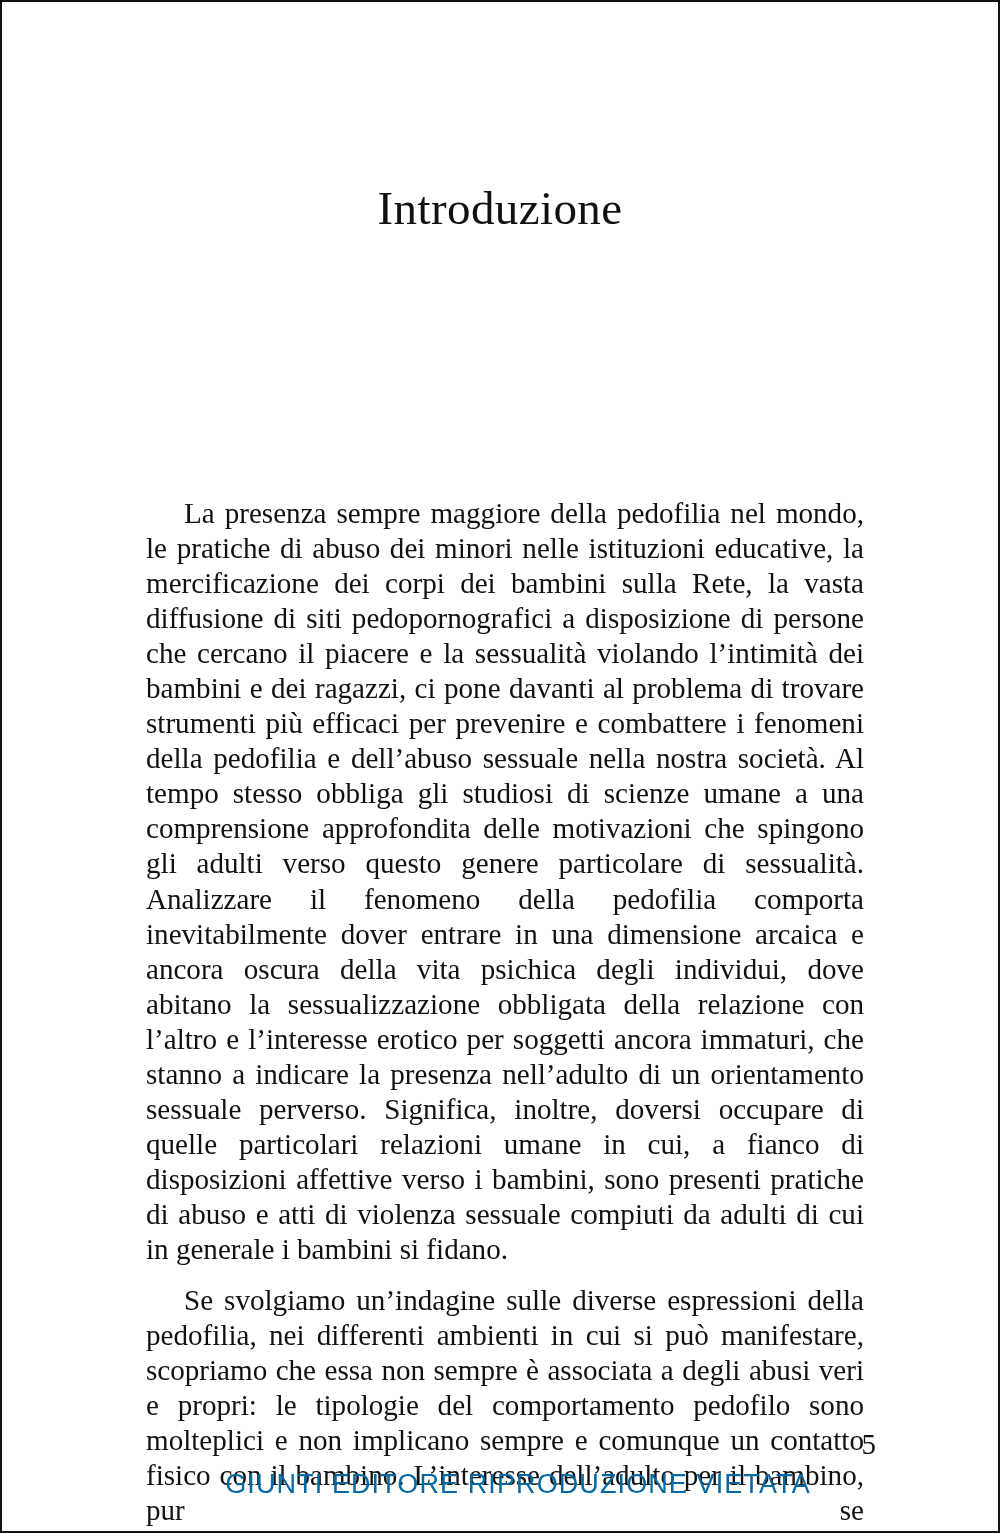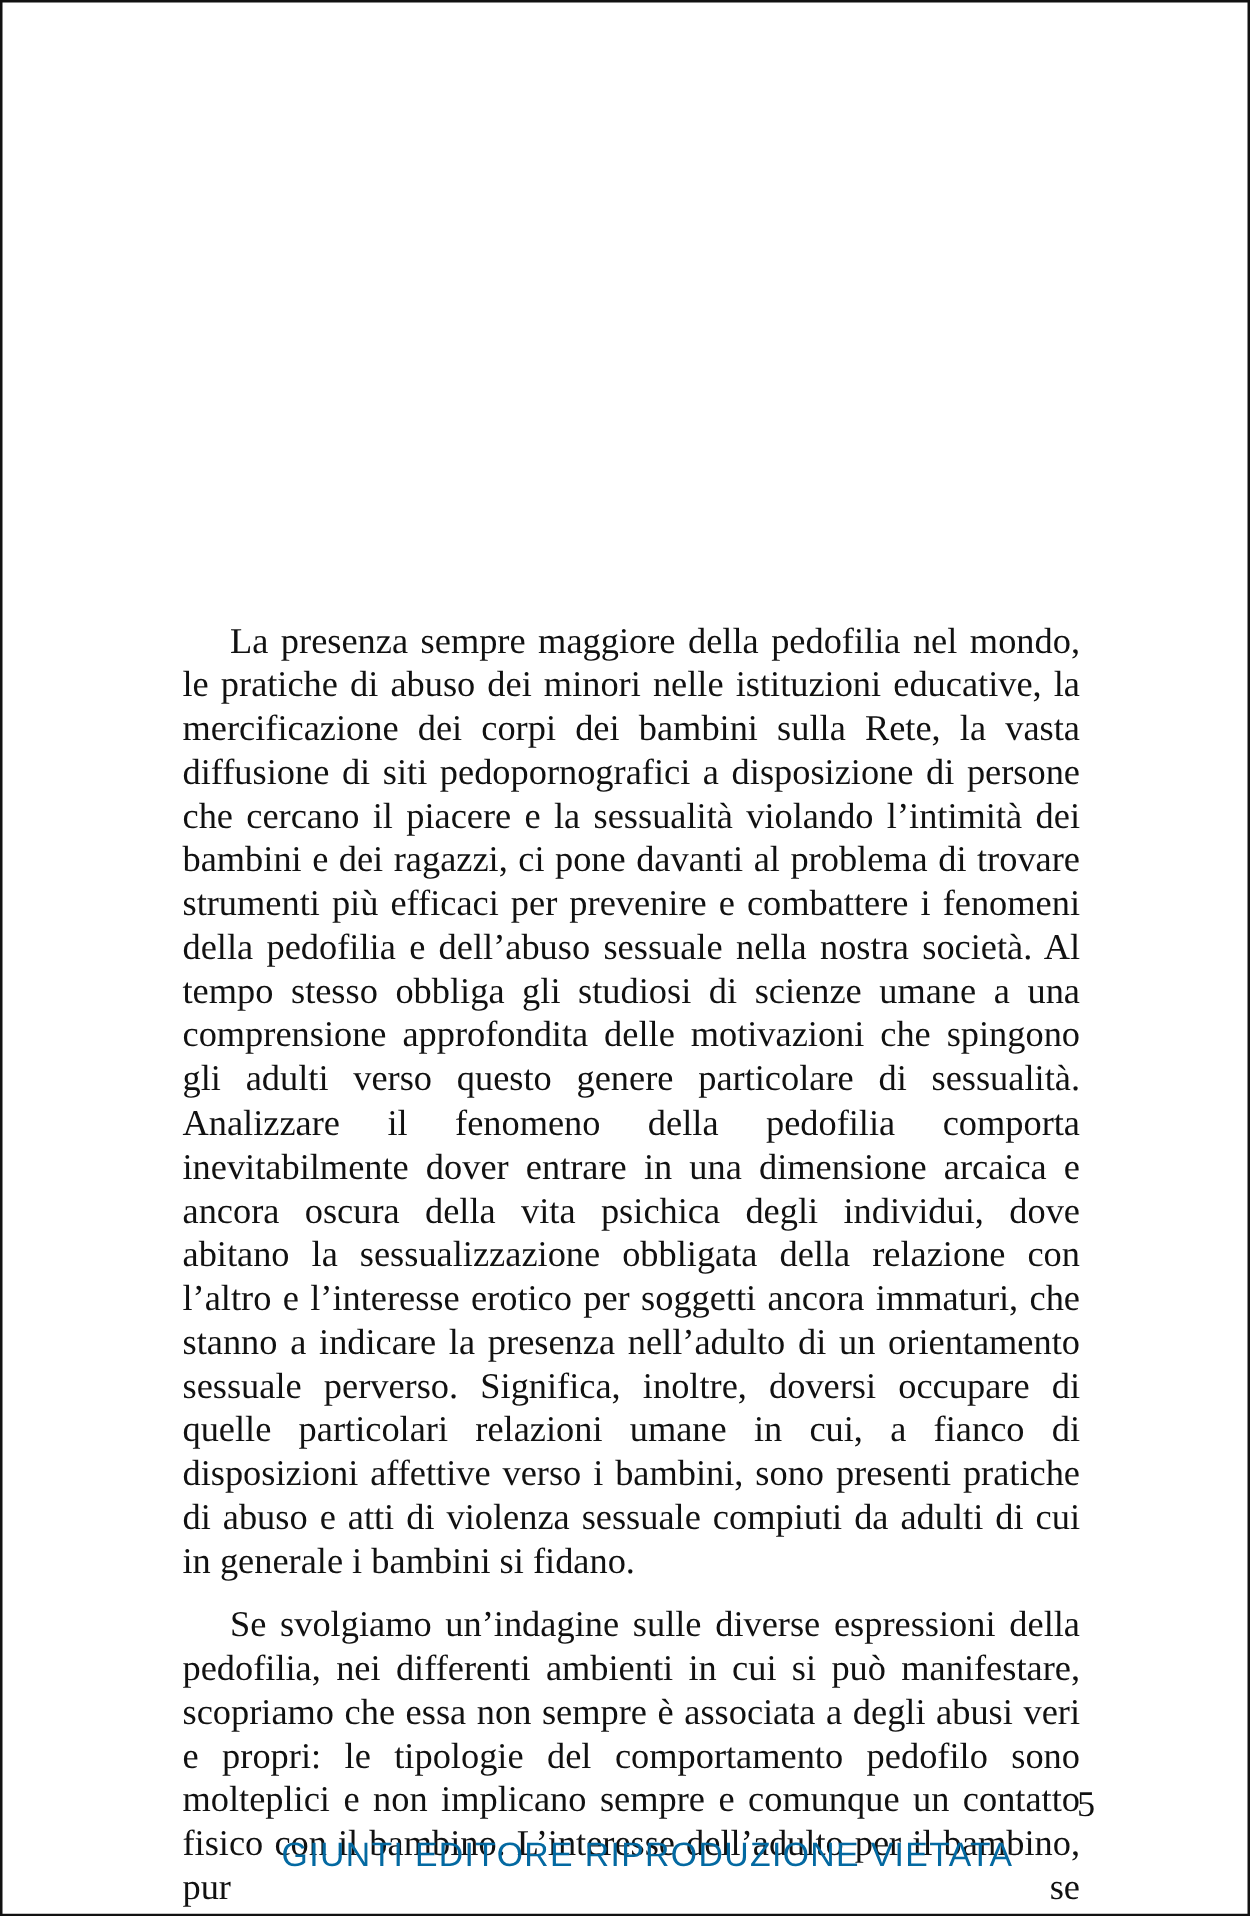--- a/index.html
+++ b/index.html
@@ -92,20 +92,21 @@
     line-height: 1.1;
     white-space: nowrap;
     padding-left: 36px;
   }
 </style>
 </head>
 <body>
 
 <div class="page">
 
+  <h1 class="chapter-title">Introduzione</h1>
 
   <div class="body-text">
     <p>La presenza sempre maggiore della pedofilia nel mondo, le pratiche di abuso dei minori nelle istituzioni educative, la mercificazione dei corpi dei bambini sulla Rete, la vasta diffusione di siti pedopornografici a disposizione di persone che cercano il piacere e la sessualità violando l’intimità dei bambini e dei ragazzi, ci pone davanti al problema di trovare strumenti più efficaci per prevenire e combattere i fenomeni della pedofilia e dell’abuso sessuale nella nostra società. Al tempo stesso obbliga gli studiosi di scienze umane a una comprensione approfondita delle motivazioni che spingono gli adulti verso questo genere particolare di sessualità. Analizzare il fenomeno della pedofilia comporta inevitabilmente dover entrare in una dimensione arcaica e ancora oscura della vita psichica degli individui, dove abitano la sessualizzazione obbligata della relazione con l’altro e l’interesse erotico per soggetti ancora immaturi, che stanno a indicare la presenza nell’adulto di un orientamento sessuale perverso. Significa, inoltre, doversi occupare di quelle particolari relazioni umane in cui, a fianco di disposizioni affettive verso i bambini, sono presenti pratiche di abuso e atti di violenza sessuale compiuti da adulti di cui in generale i bambini si fidano.</p>
     <p>Se svolgiamo un’indagine sulle diverse espressioni della pedofilia, nei differenti ambienti in cui si può manifestare, scopriamo che essa non sempre è associata a degli abusi veri e propri: le tipologie del comportamento pedofilo sono molteplici e non implicano sempre e comunque un contatto fisico con il bambino. L’interesse dell’adulto per il bambino, pur se</p>
   </div>
 
   <div class="page-number">5</div>
 
   <div class="watermark">GIUNTI EDITORE RIPRODUZIONE VIETATA</div>
 

